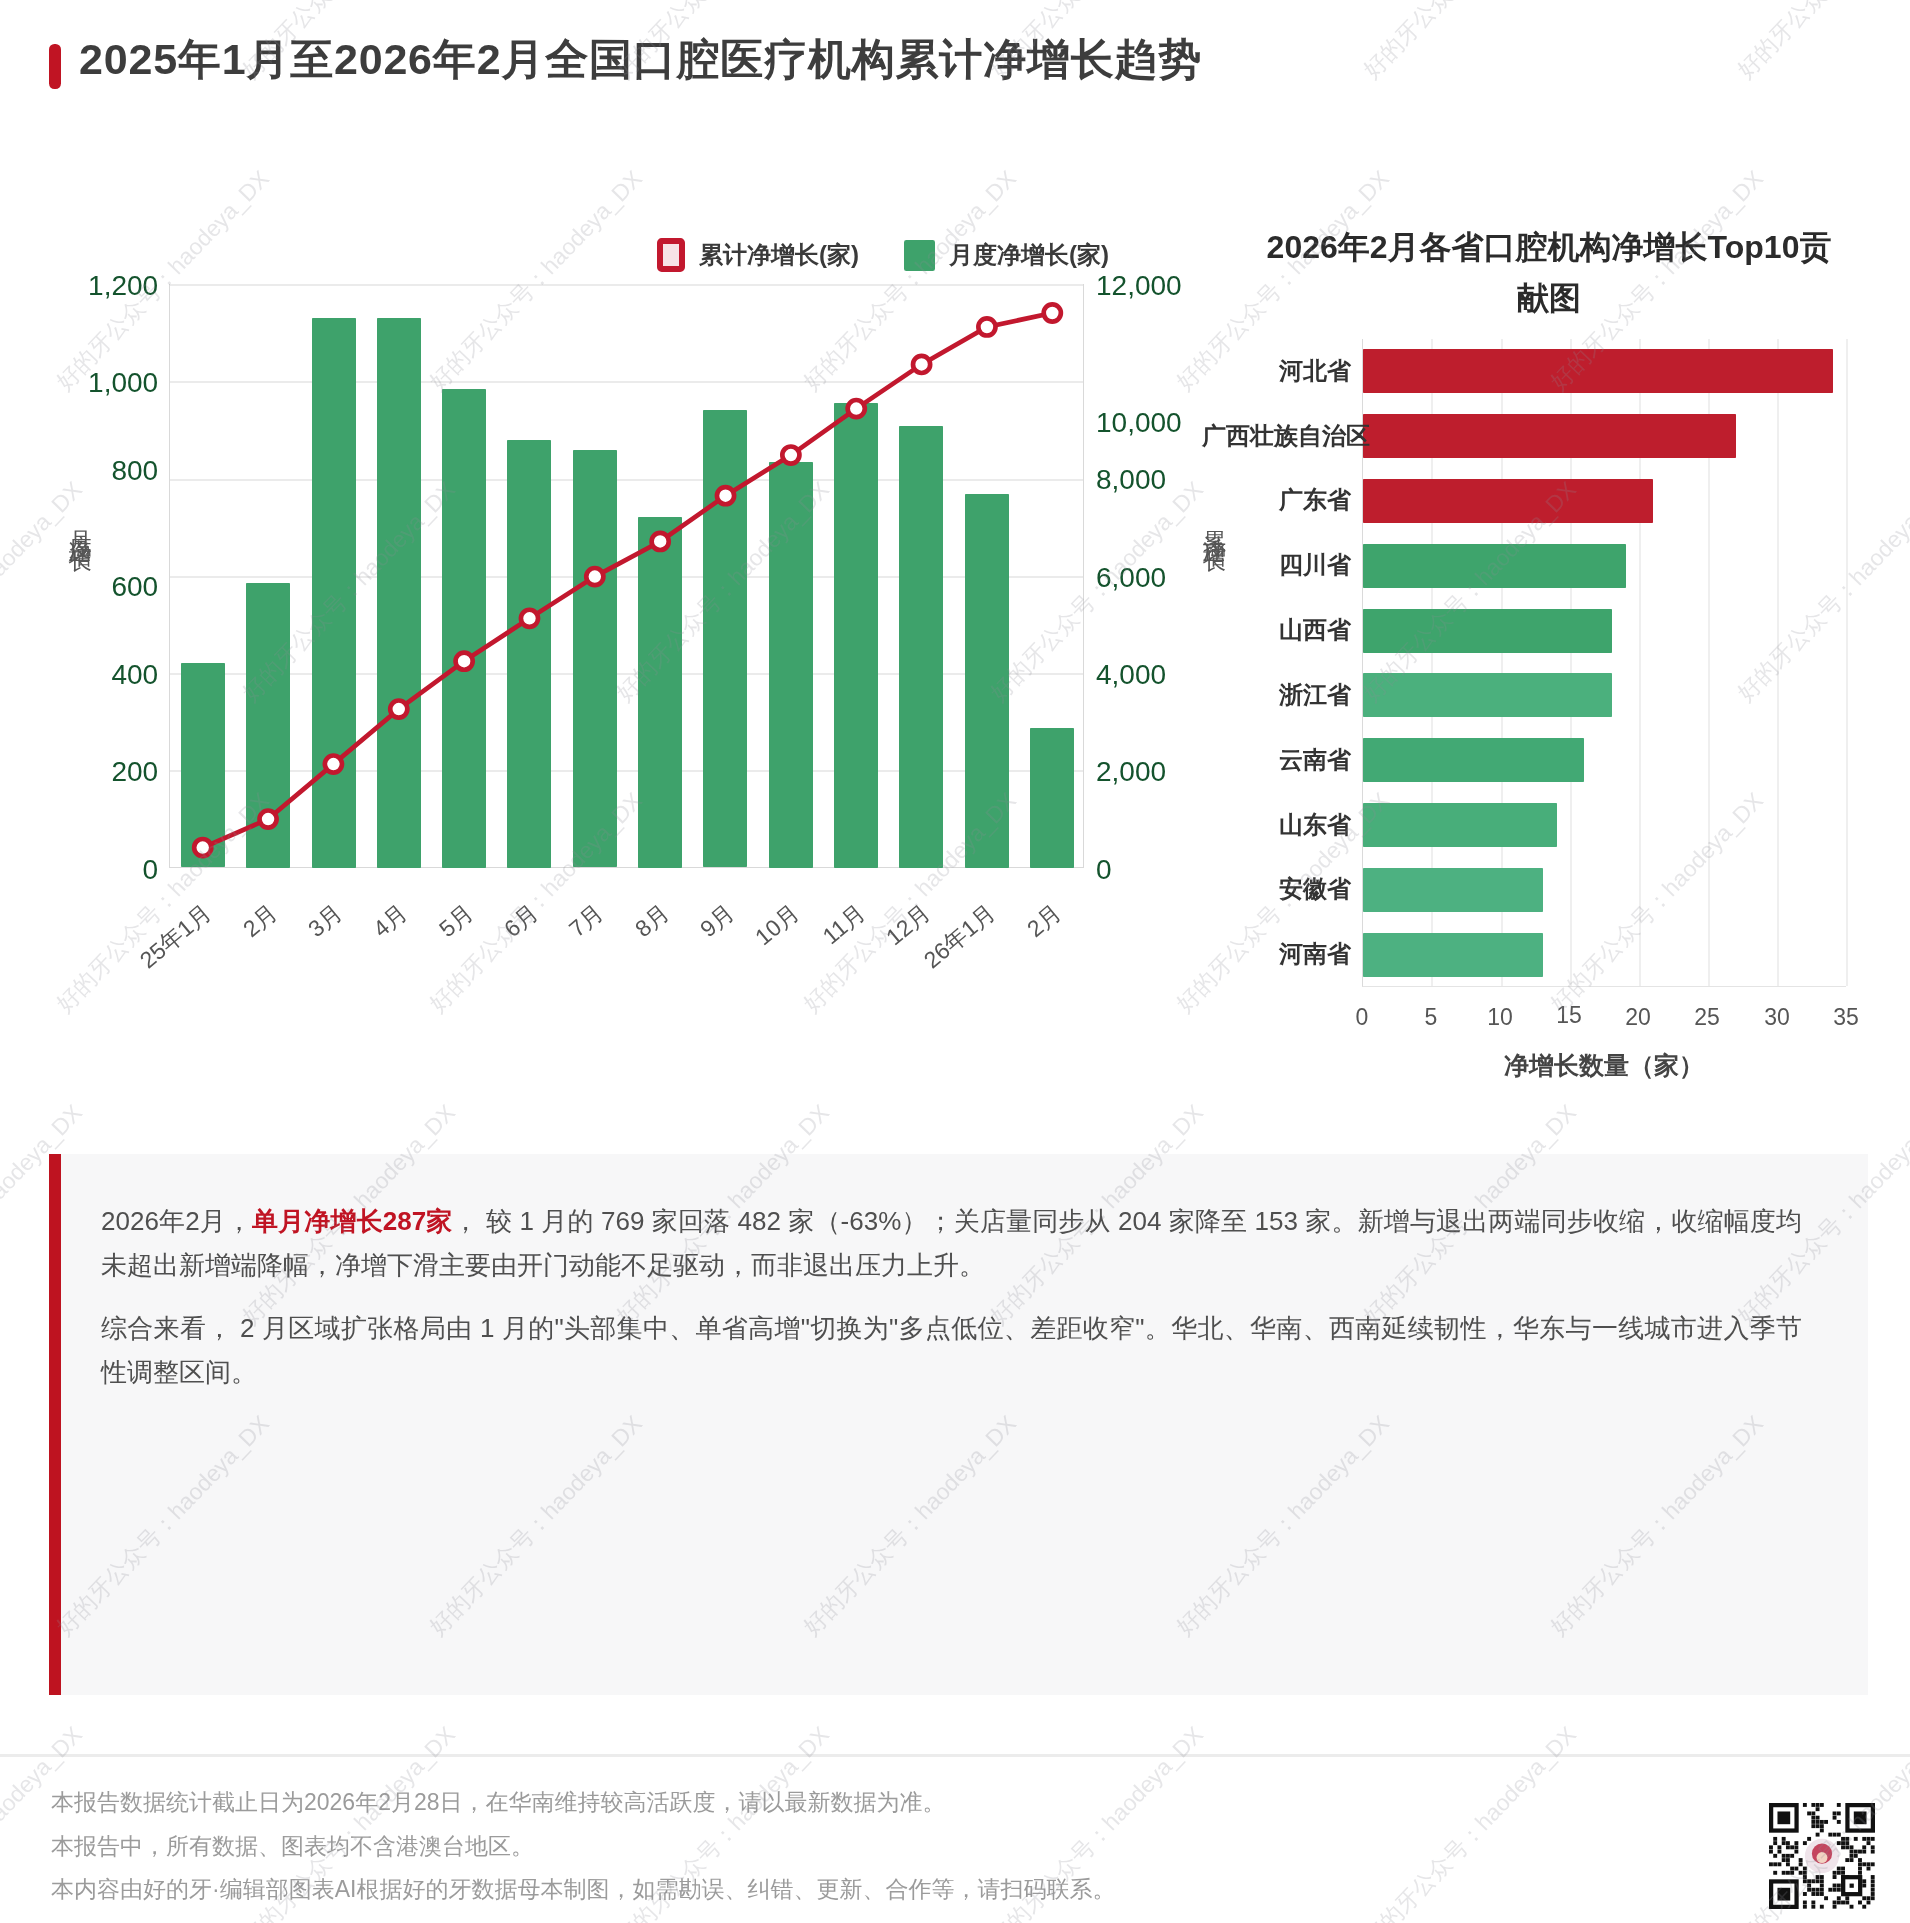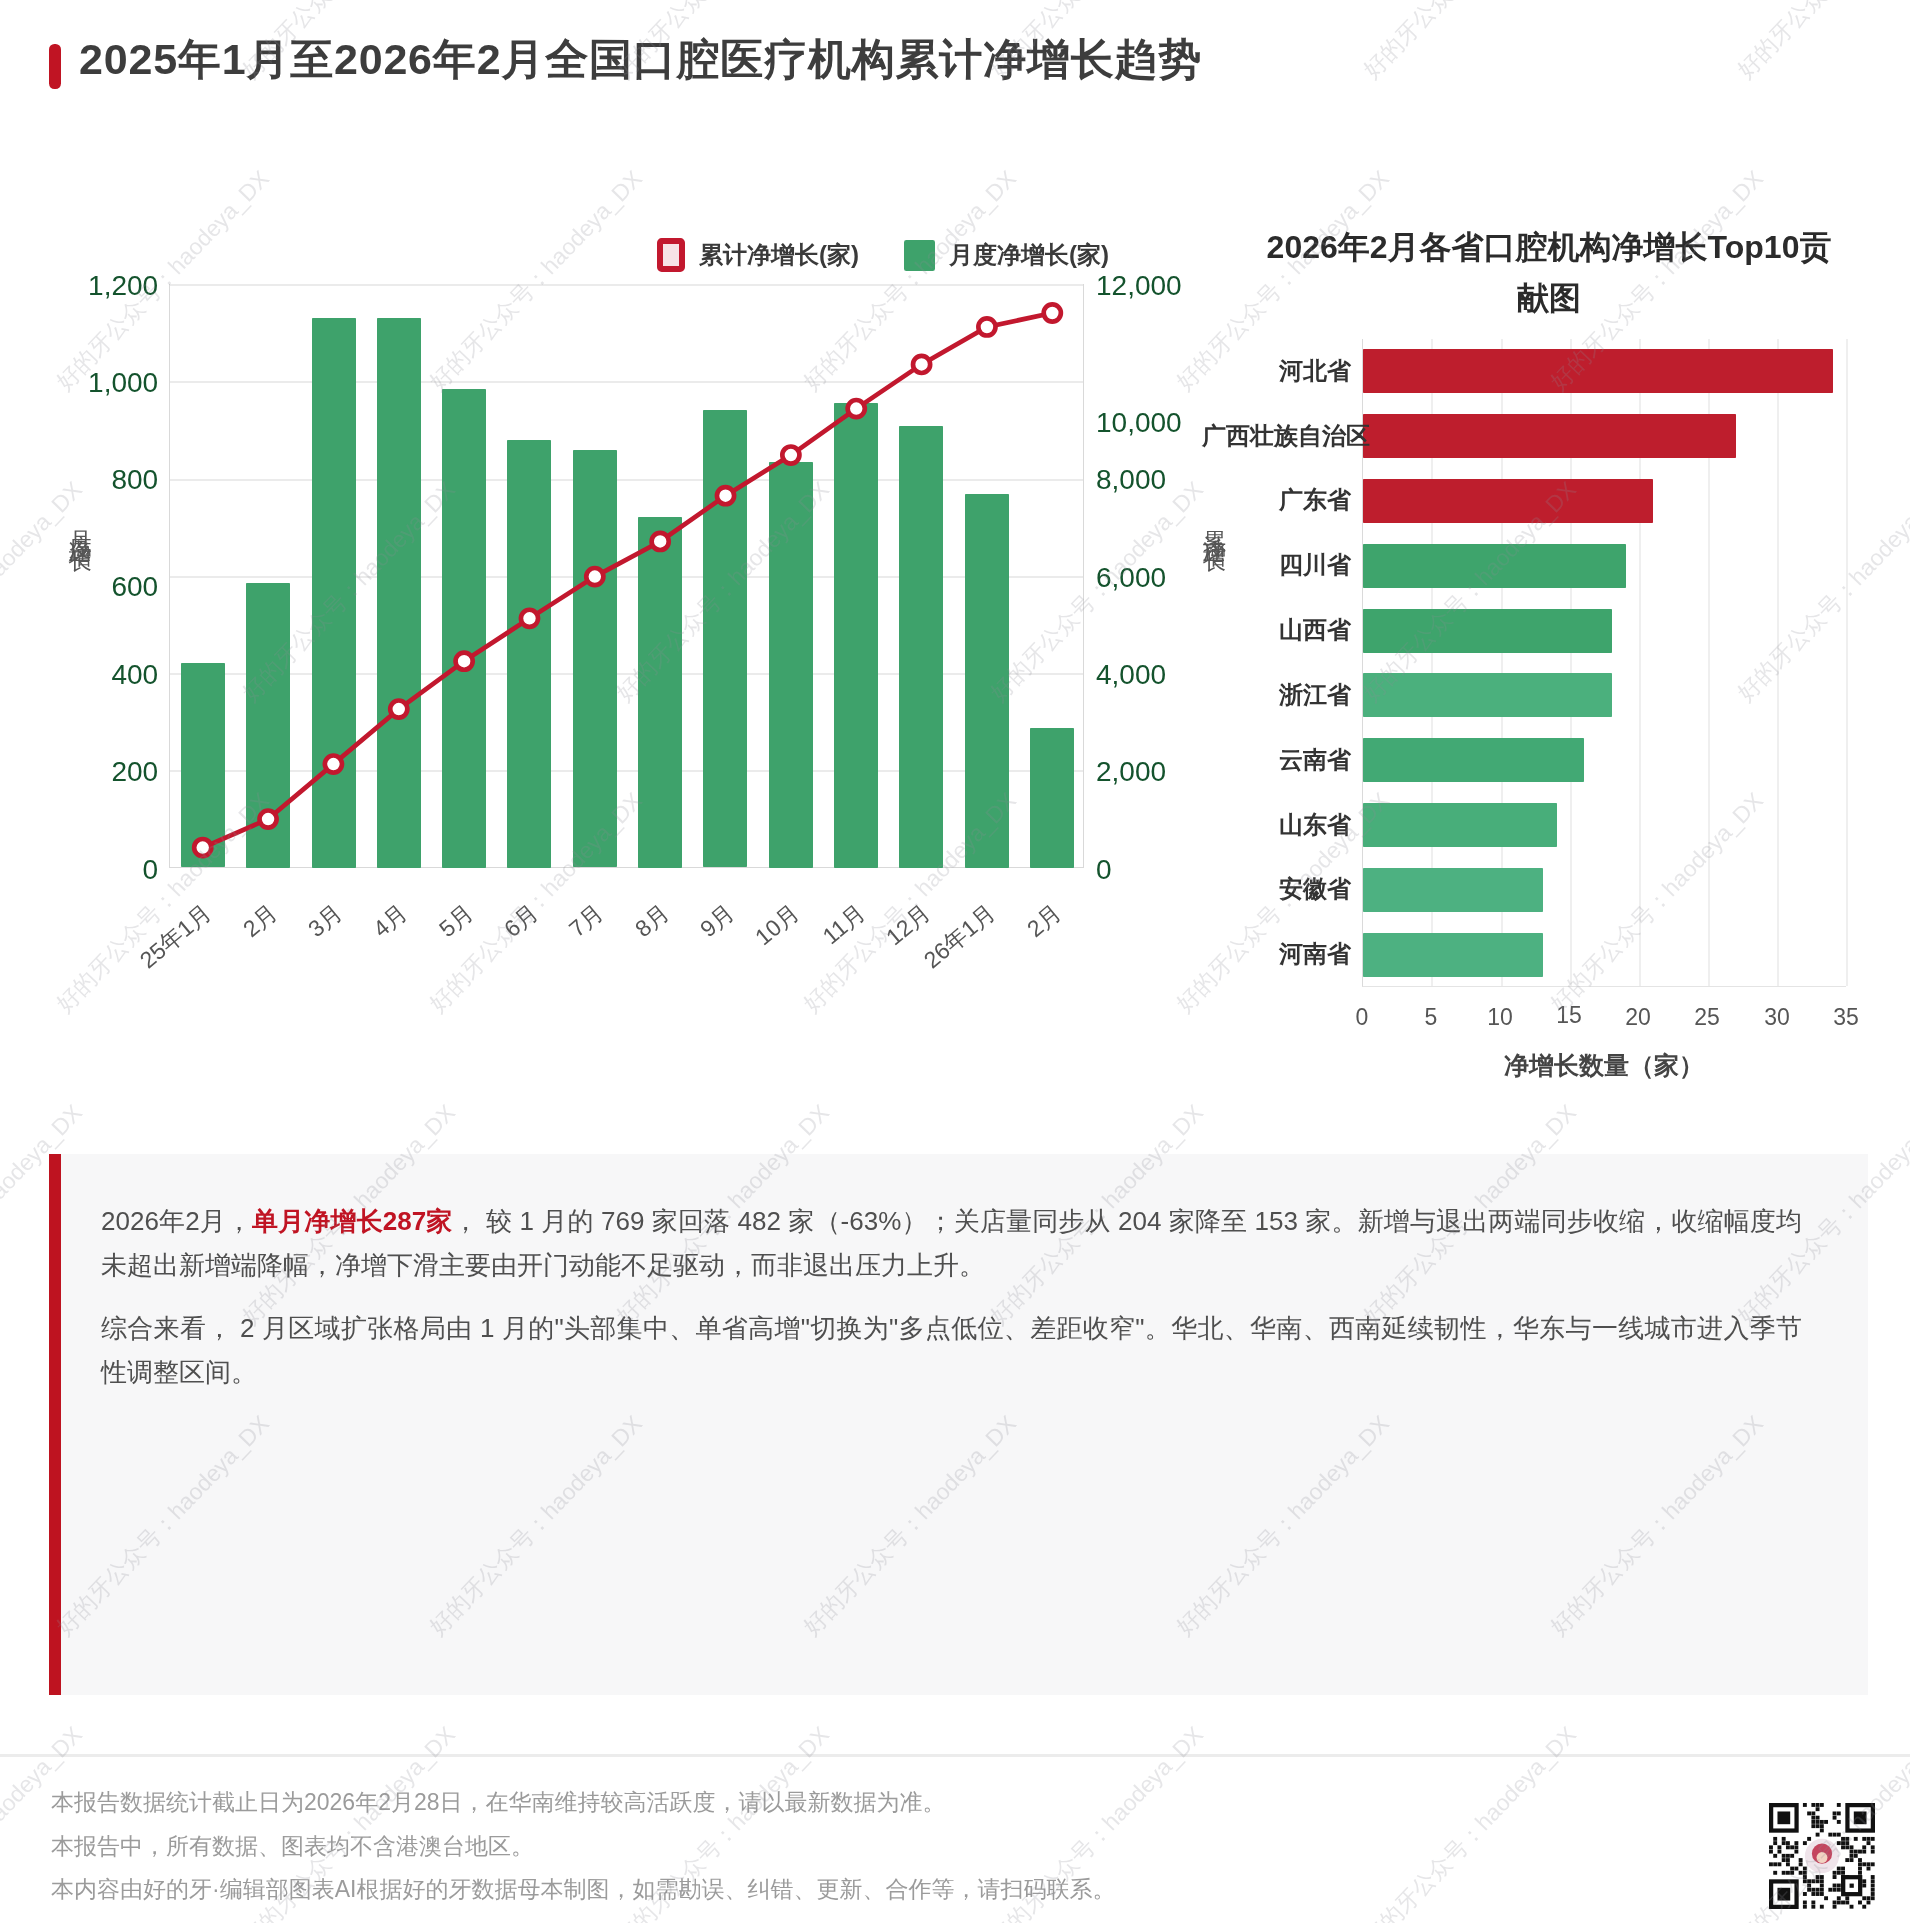--- a/index.html
+++ b/index.html
@@ -114,21 +114,21 @@
           <circle cx="965.1785714285714" cy="103.25" r="11" fill="#ffffff" stroke="#C2182E" stroke-width="6"></circle>
           <circle cx="1049.107142857143" cy="55.1875" r="11" fill="#ffffff" stroke="#C2182E" stroke-width="6"></circle>
           <circle cx="1133.0357142857142" cy="37.25" r="11" fill="#ffffff" stroke="#C2182E" stroke-width="6"></circle>
         </svg>
       </div>
     <div id="combo-axes">
         <div class="ytick left" style="left: 6.2px; top: 627px;">0</div>
         <div class="ytick left" style="left: 6.2px; top: 529px;">200</div>
         <div class="ytick left" style="left: 6.2px; top: 432px;">400</div>
         <div class="ytick left" style="left: 6.2px; top: 344px;">600</div>
-        <div class="ytick left" style="left: 6.2px; top: 237px;">800</div>
+        <div class="ytick left" style="left: 6.2px; top: 228px;">800</div>
         <div class="ytick left" style="left: 6.2px; top: 140px;">1,000</div>
         <div class="ytick left" style="left: 6.2px; top: 43px;">1,200</div>
         <div class="ytick right" style="left: 1049px; top: 627px;">0</div>
         <div class="ytick right" style="left: 1049px; top: 529px;">2,000</div>
         <div class="ytick right" style="left: 1049px; top: 432px;">4,000</div>
         <div class="ytick right" style="left: 1049px; top: 335px;">6,000</div>
         <div class="ytick right" style="left: 1049px; top: 237px;">8,000</div>
         <div class="ytick right" style="left: 1049px; top: 140px; margin-top: 40px;">10,000</div>
         <div class="ytick right" style="left: 1049px; top: 43px;">12,000</div>
         <div class="xtick-label" style="left: 5.4px; top: 667px;">25年1月</div>

